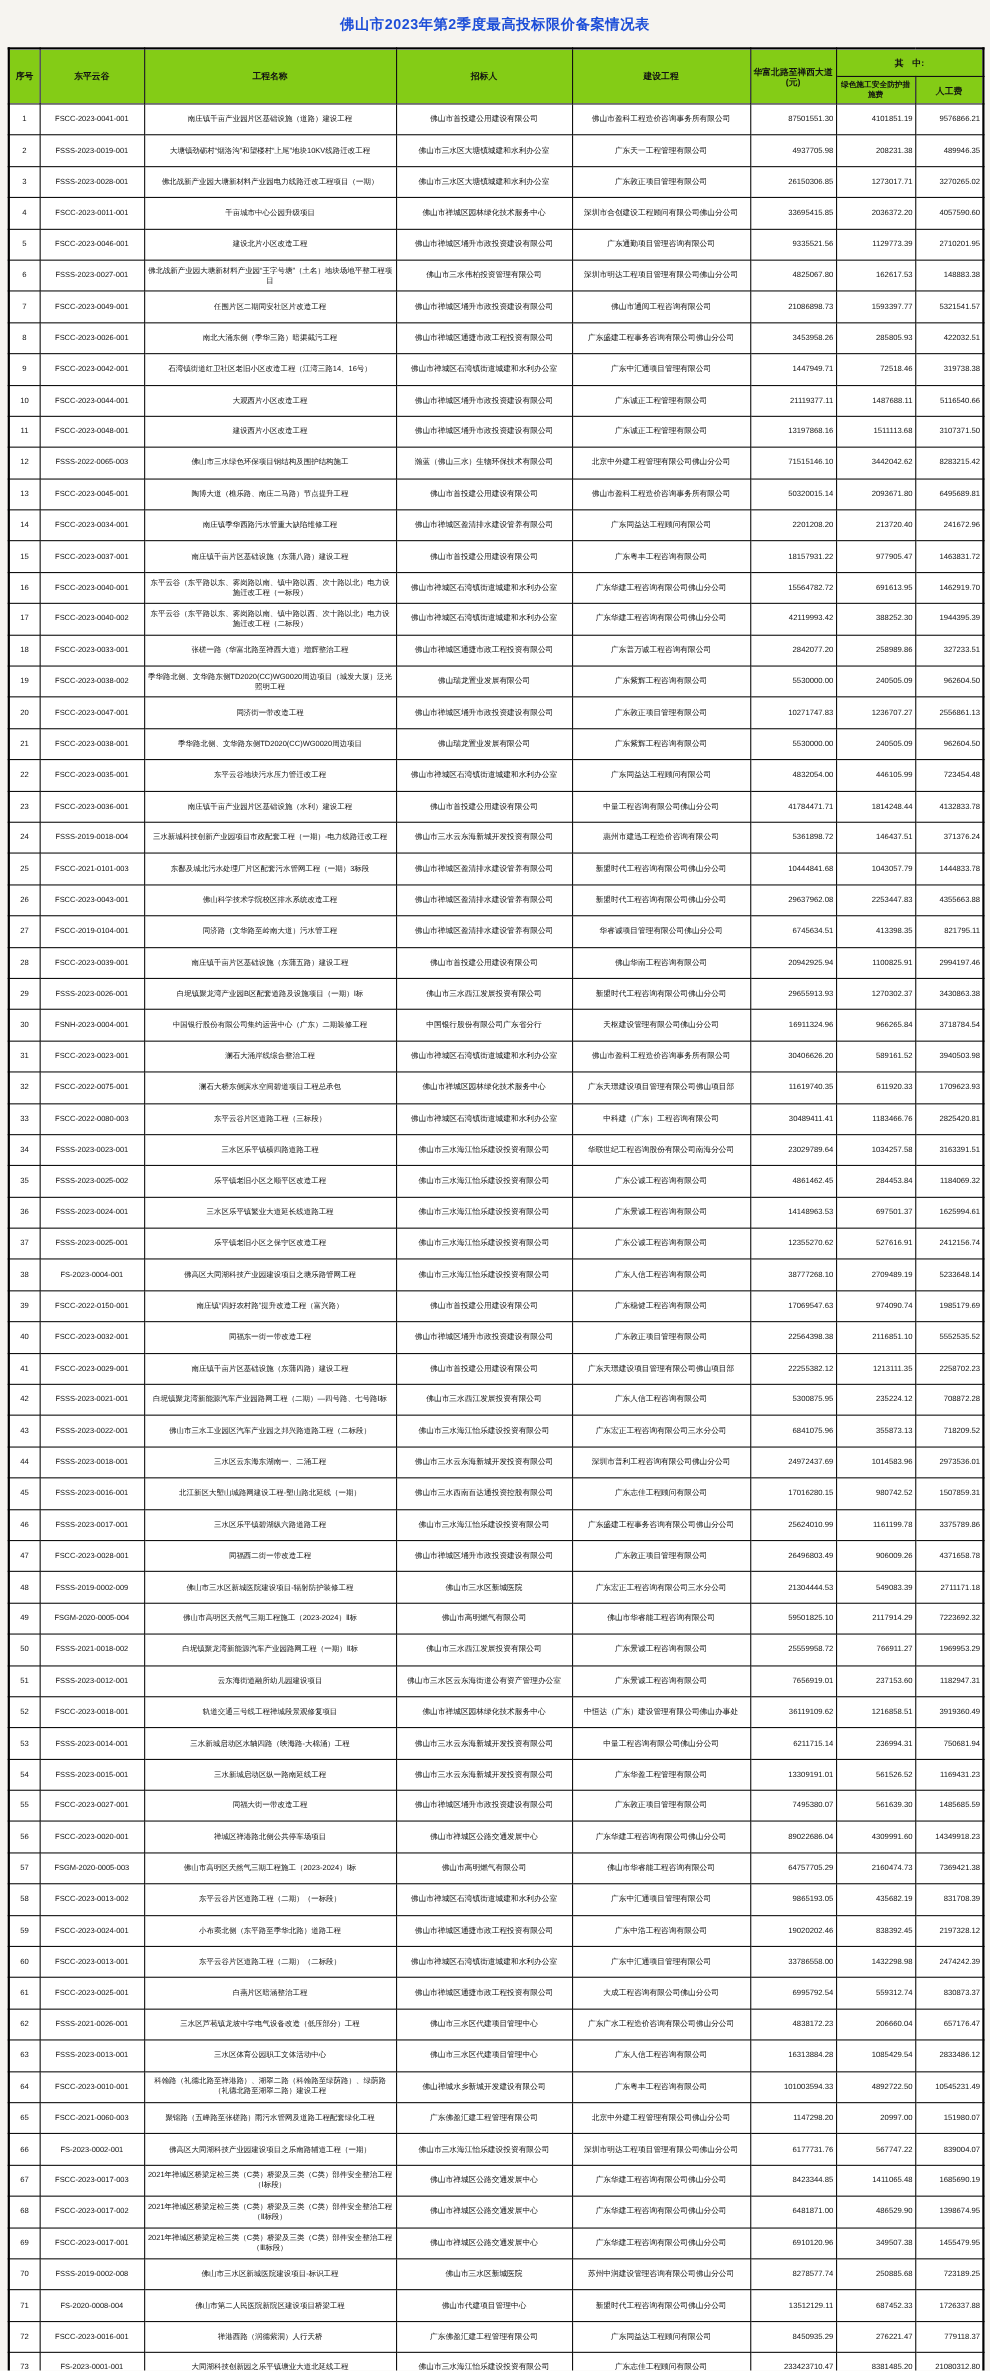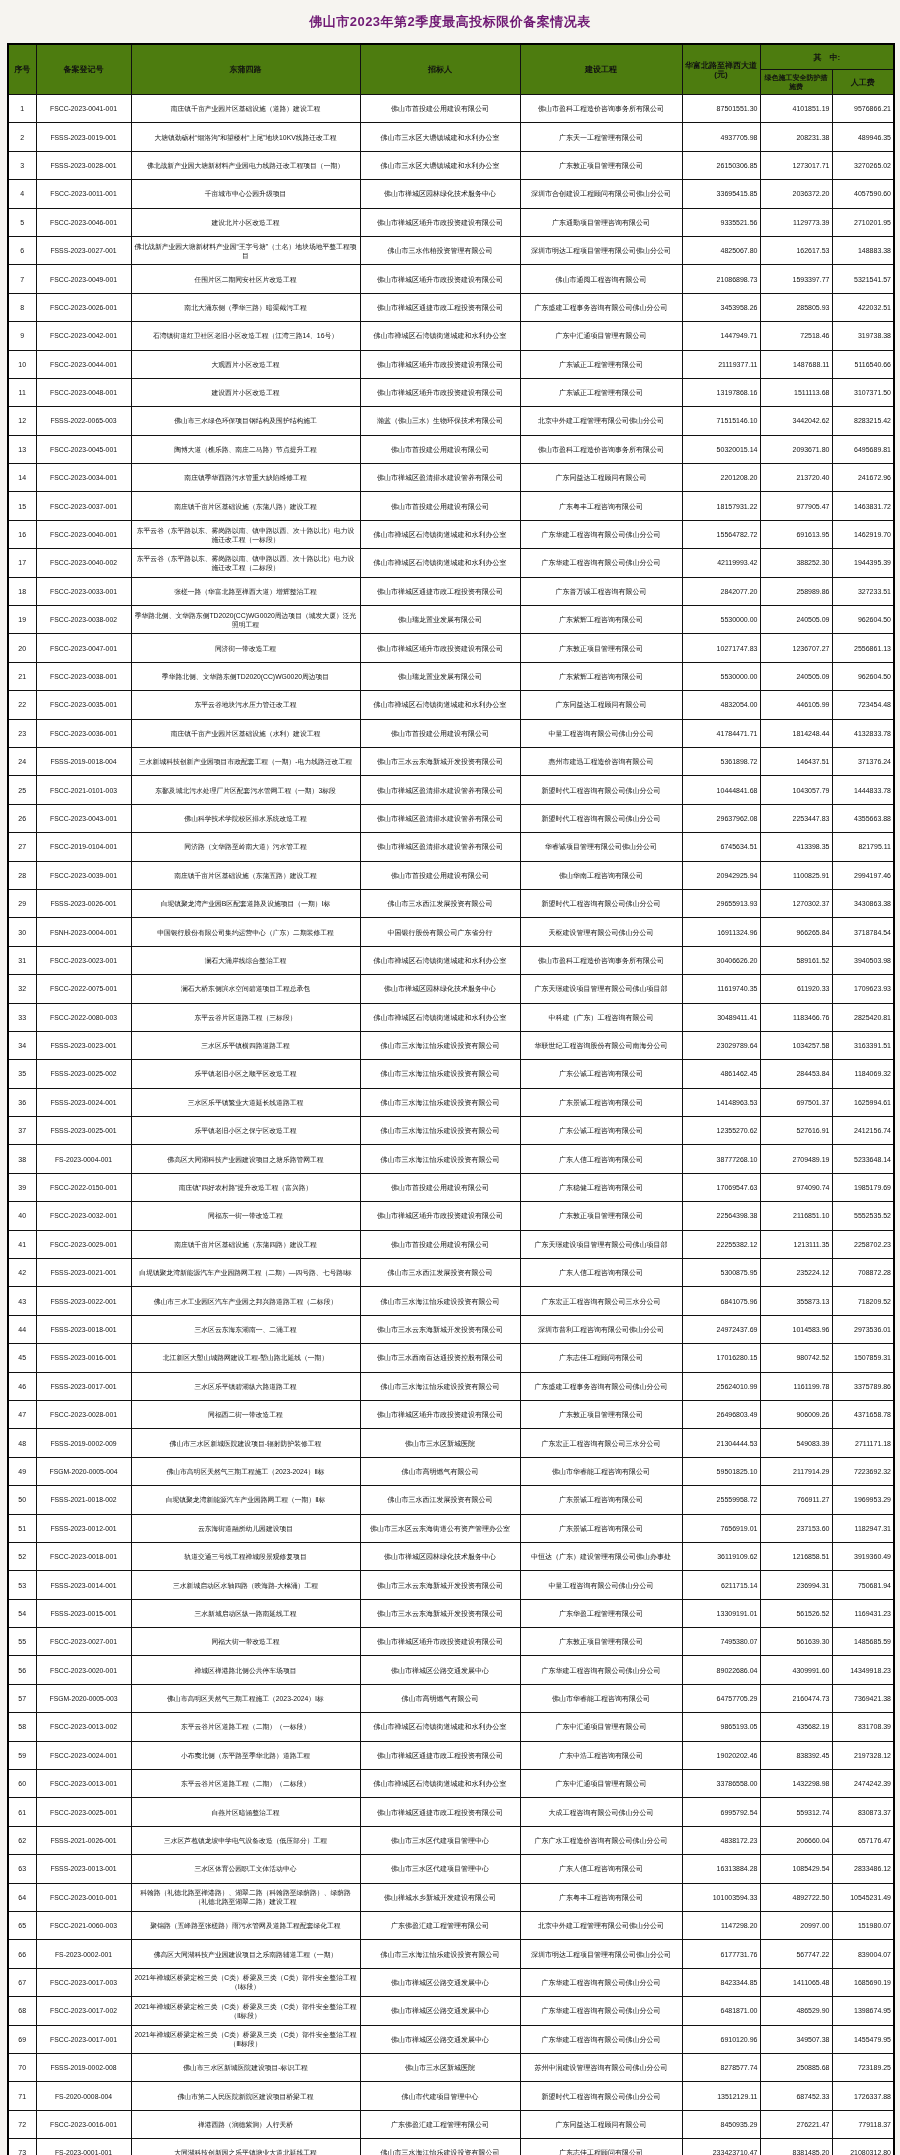--- a/index.html
+++ b/index.html
@@ -10,21 +10,21 @@
     color:#111;
     overflow:hidden;
   }
   .page-title{
     text-align:center;
     font-size:13px;
     font-weight:bold;
     padding-top:13px;
     height:30px;
     letter-spacing:.5px;
-    color:#701a75;
+    color:#1d4ed8;
   }
   .tbl-wrap{ margin:0 auto; width:886px; }
   table{
     border-collapse:collapse;
     table-layout:fixed;
     width:886px;
     background:#fff;
   }
   th,td{
     border:1px solid #111;
@@ -33,21 +33,21 @@
     line-height:9px;
     overflow:hidden;
     word-break:break-all;
   }
   table{border:2px solid #000;}
   thead th{
     font-weight:bold;
     text-align:center;
     vertical-align:middle;
     font-size:8px;
-    background:#4d7c0f;
+    background:#84cc16;
     height:22px;
   }
   tbody td{ height:25.4px; vertical-align:middle; }
   td.c{text-align:center;}
   td.r{text-align:right; font-family:"Liberation Sans","DejaVu Sans",sans-serif;}
   td.reg{font-size:6.8px; letter-spacing:0; text-align:center;}
   td.name{text-align:center; font-size:6.8px;}
 </style>
 </head>
 <body>
@@ -62,22 +62,22 @@
         <col style="width:229px">
         <col style="width:160px">
       <col style="width:162px">
         <col style="width:78px">
         <col style="width:72px">
         <col style="width:62px">
     </colgroup>
     <thead>
       <tr>
         <th rowspan="2">序号</th>
-        <th rowspan="2">备案登记号</th>
-        <th rowspan="2">东蒲四路</th>
+        <th rowspan="2">东平云谷</th>
+        <th rowspan="2">工程名称</th>
         <th rowspan="2">招标人</th>
         <th rowspan="2">建设工程</th>
         <th rowspan="2">华富北路至禅西大道(元)</th>
         <th colspan="2">其　中:</th>
       </tr>
       <tr>
         <th style="font-size:7px;">绿色施工安全防护措施费</th>
         <th>人工费</th>
       </tr>
     </thead>

